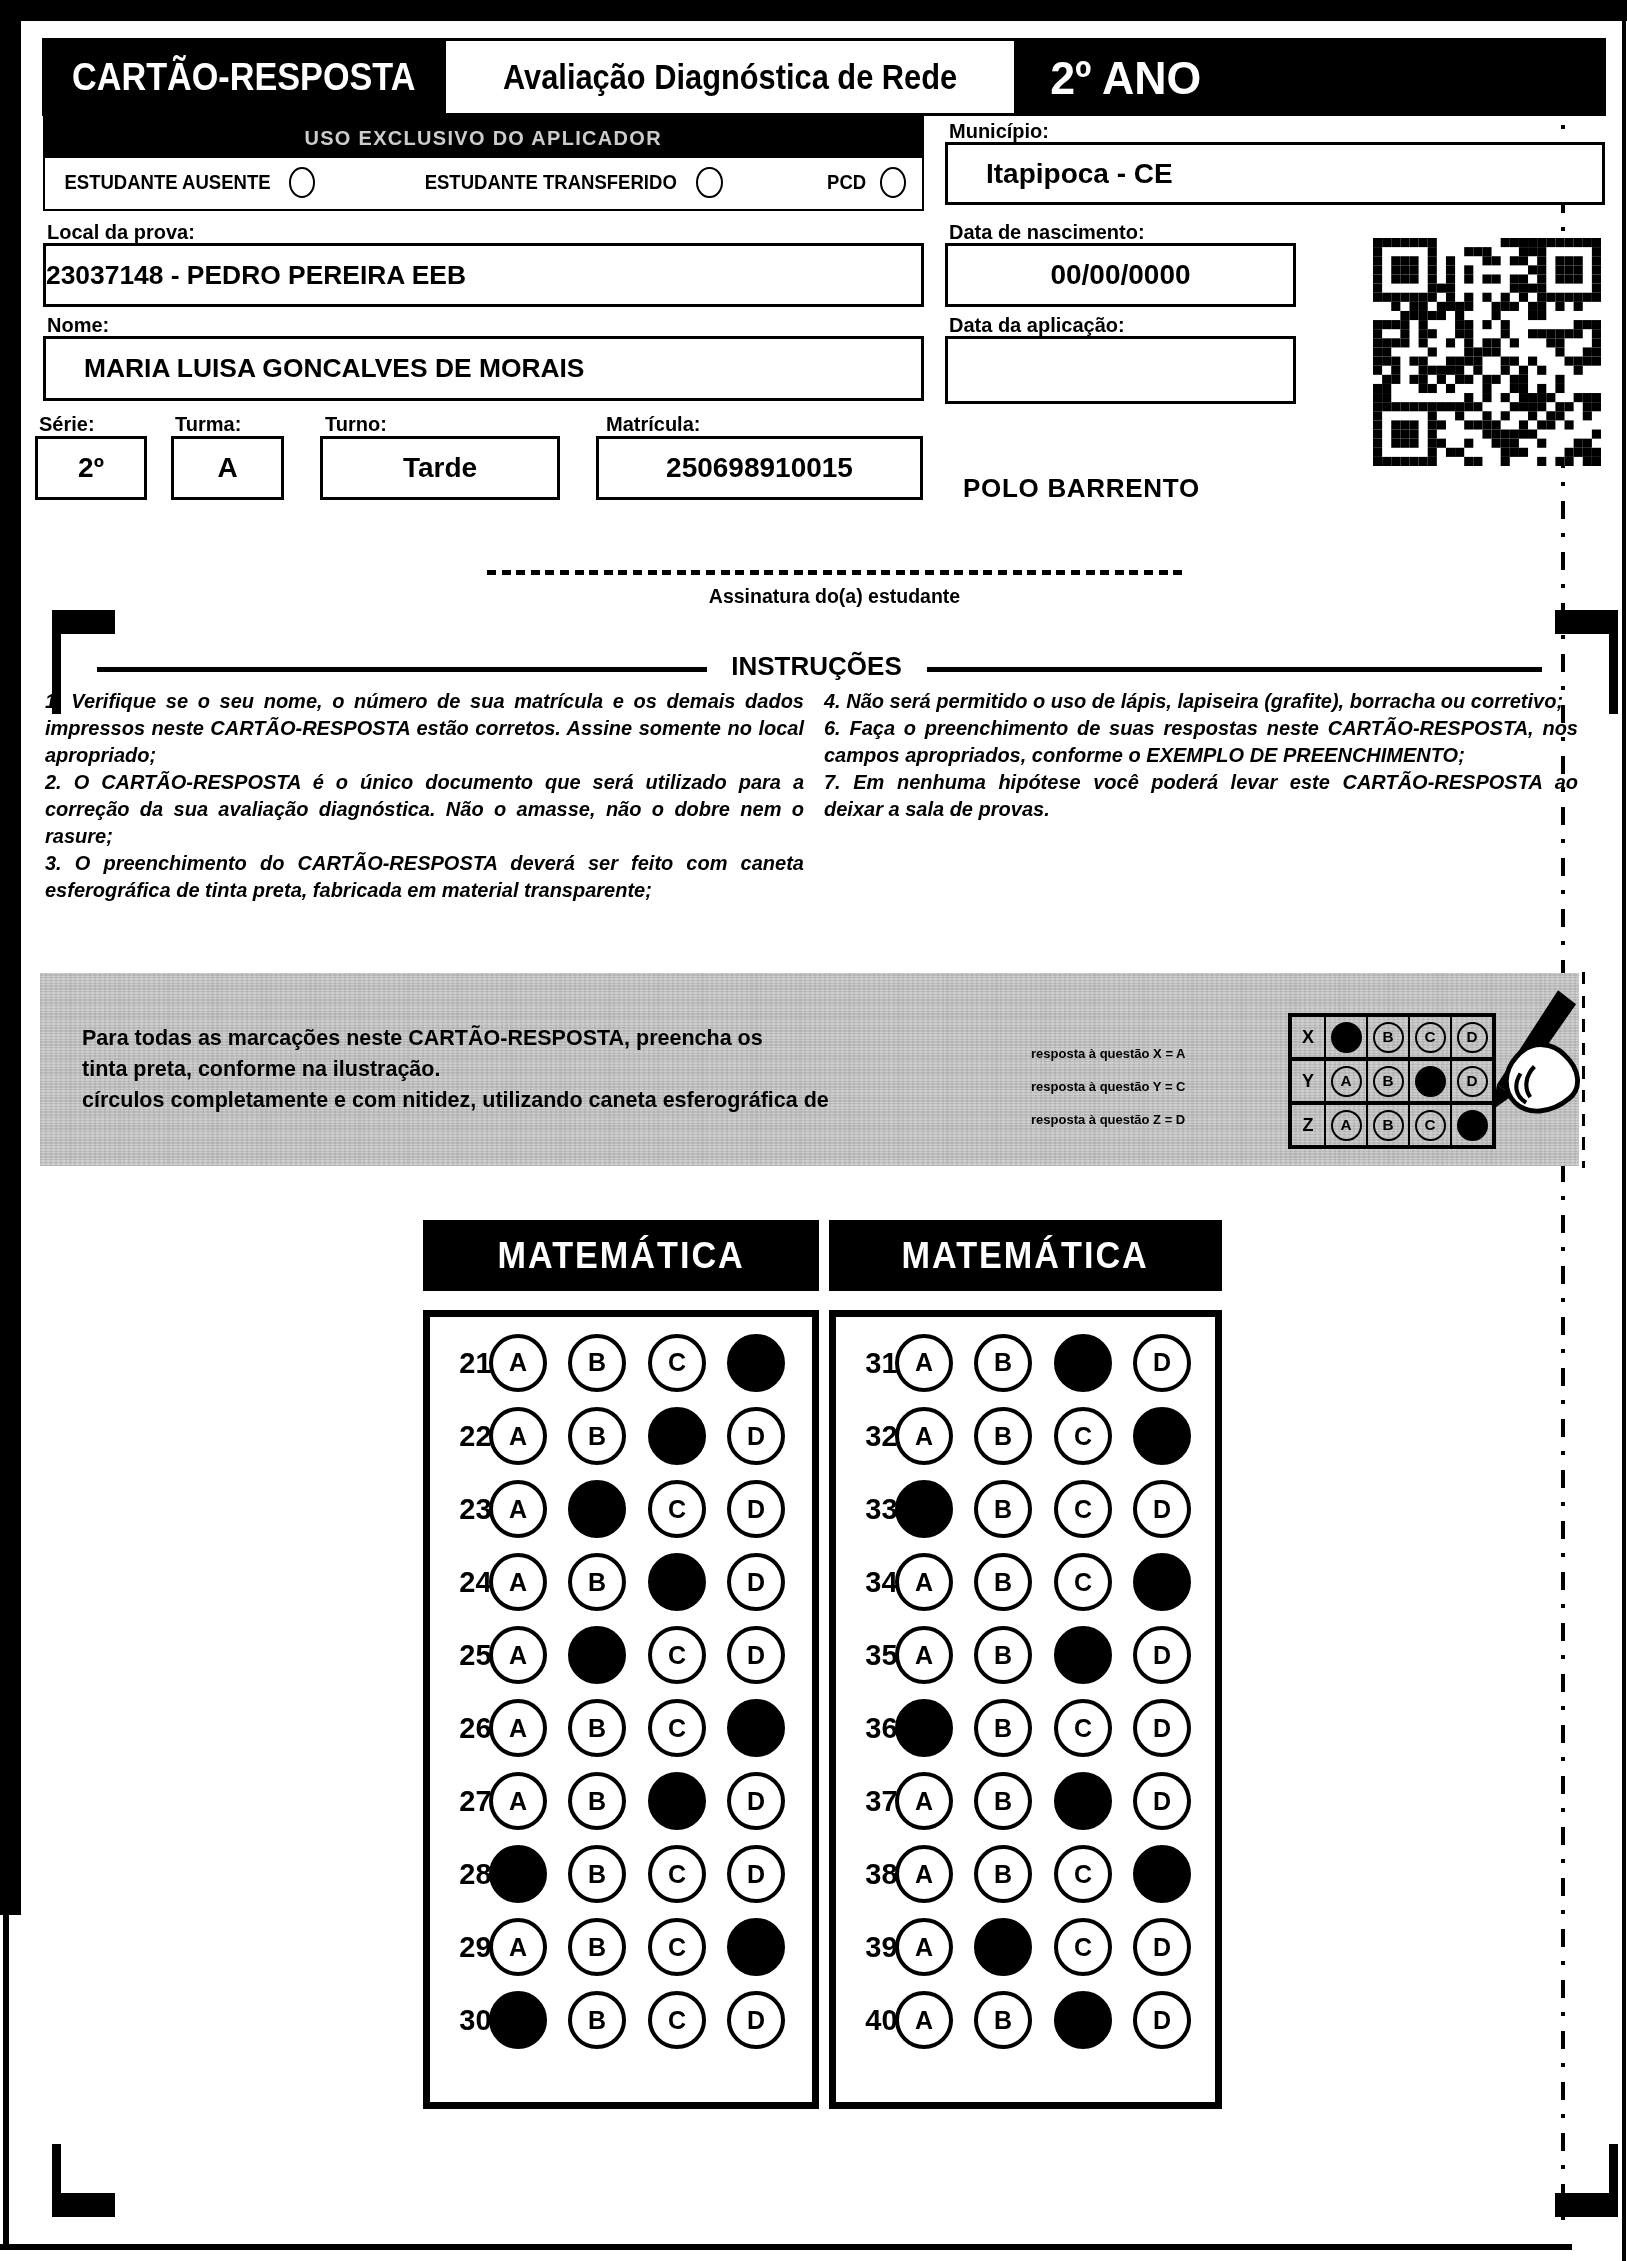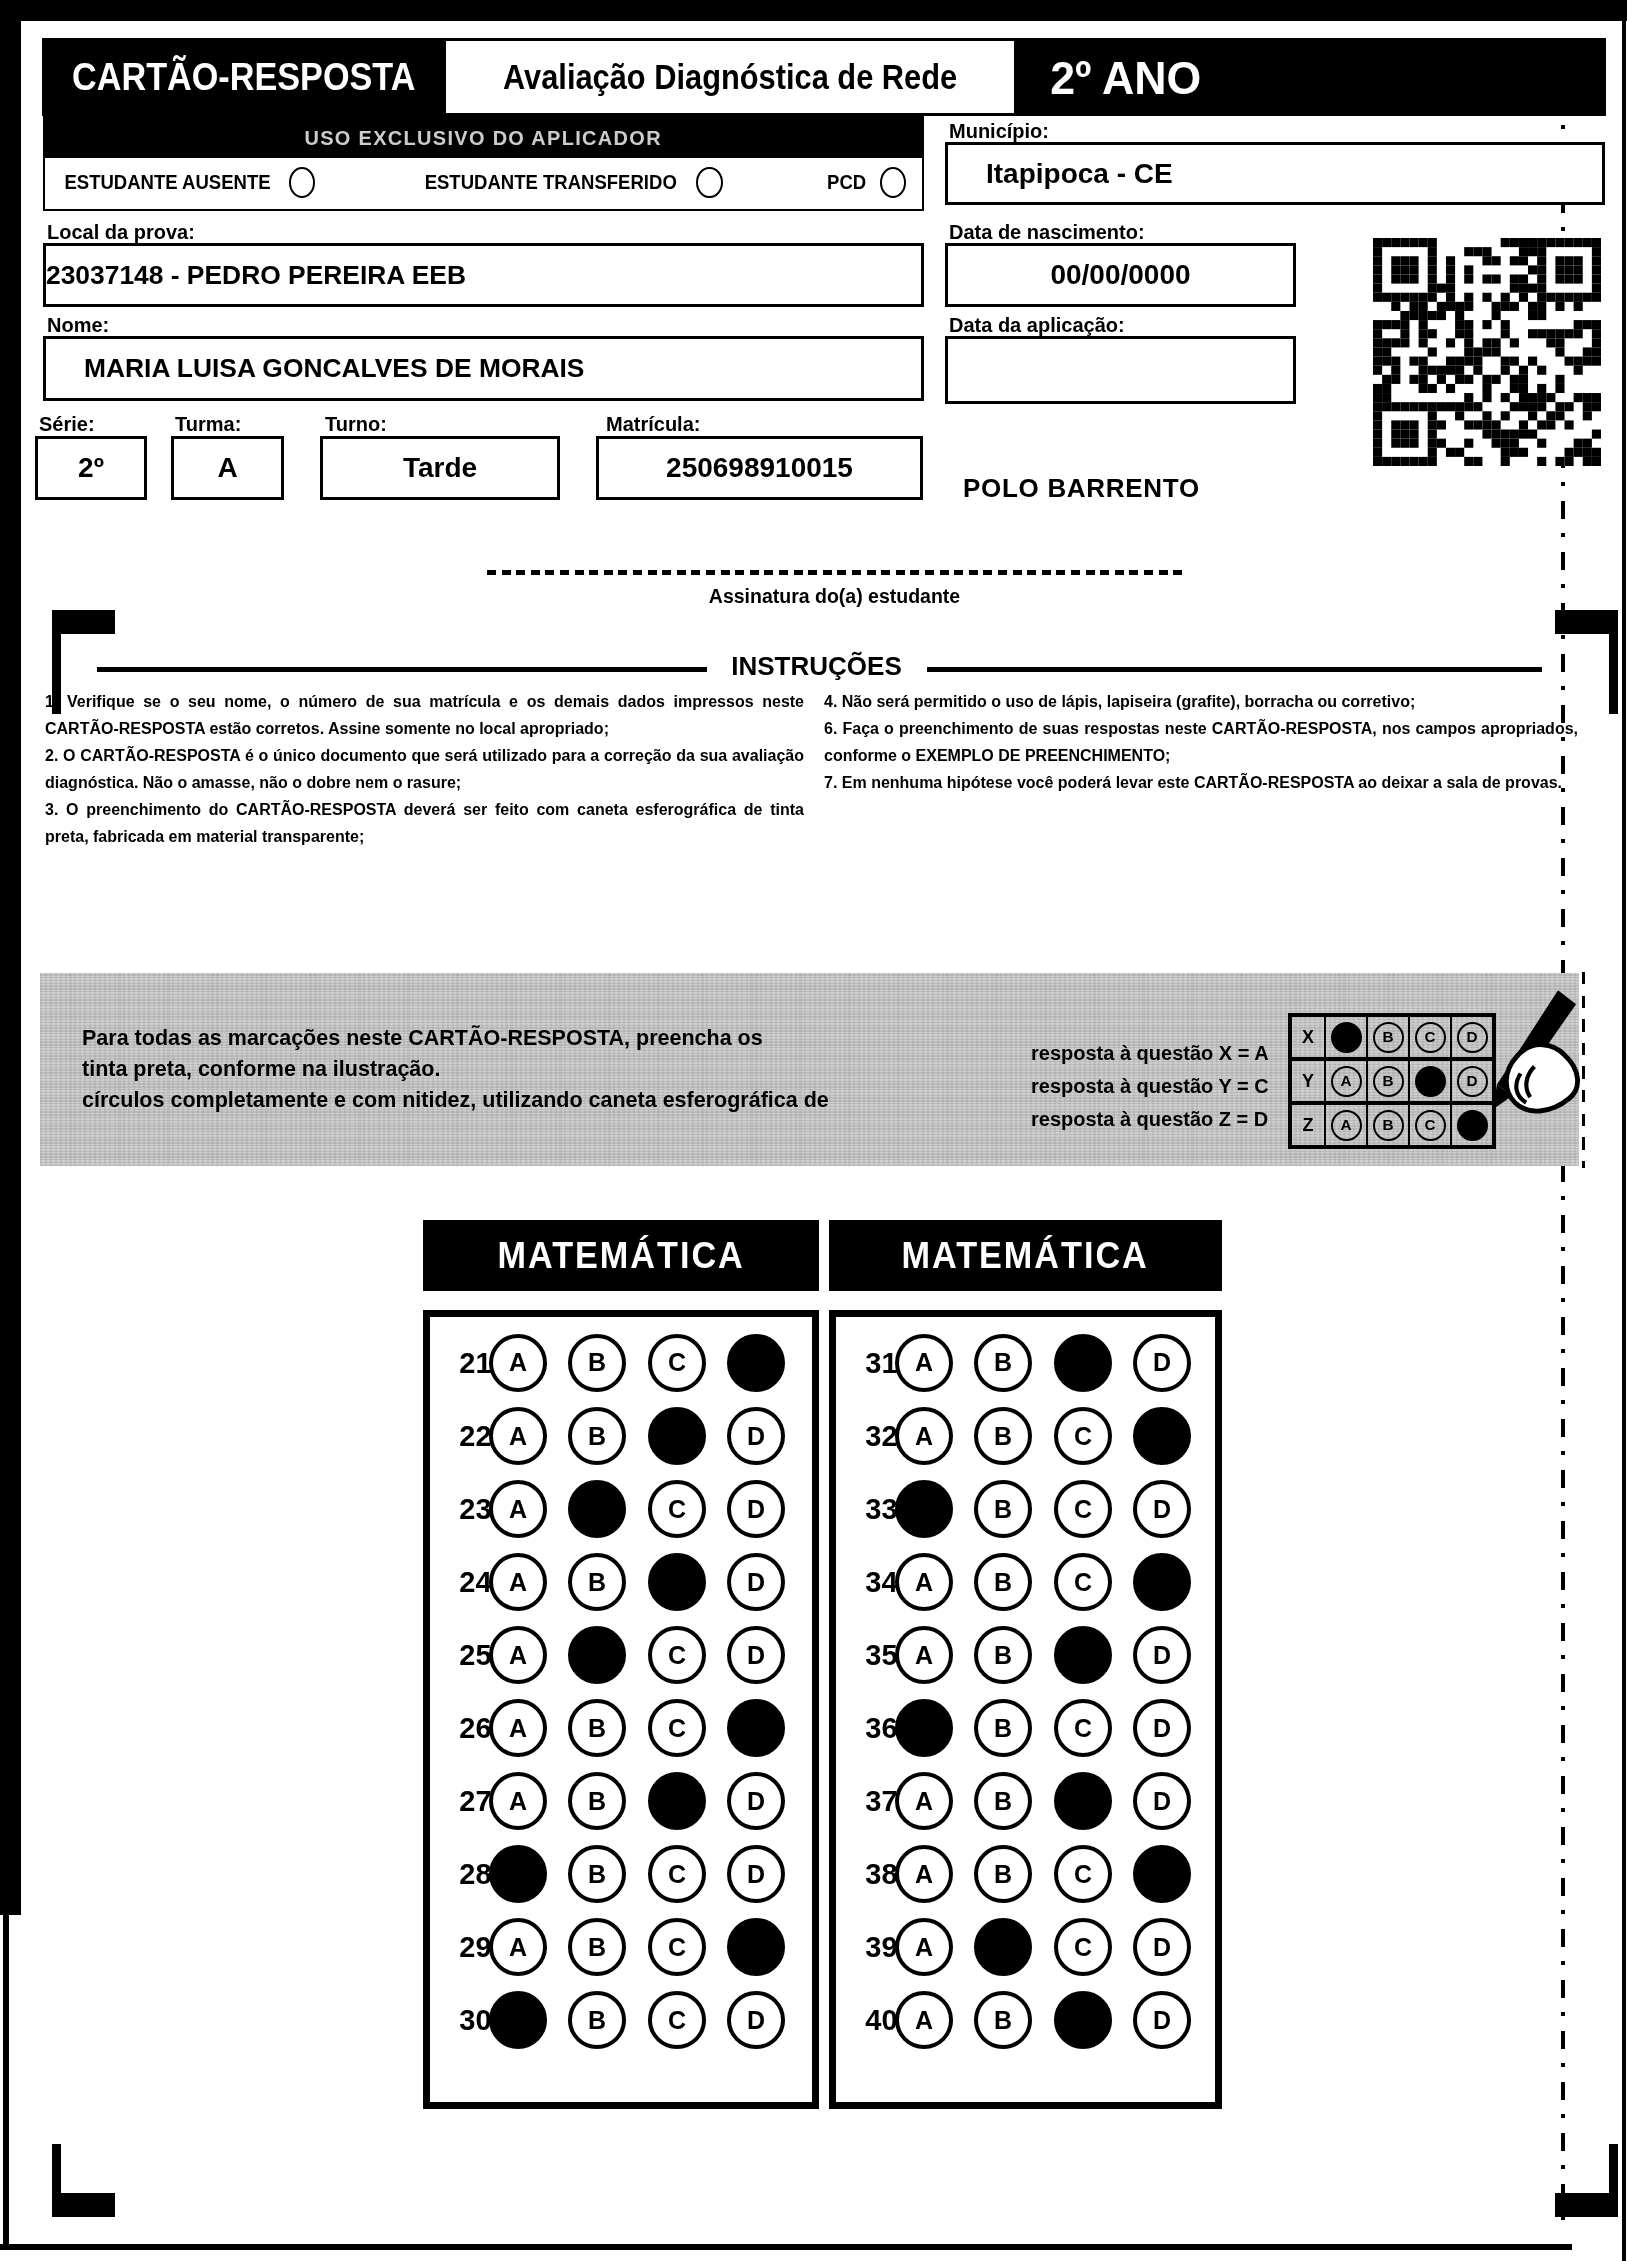--- a/index.html
+++ b/index.html
@@ -40,28 +40,28 @@
   .f-val{font-size:26.4px;font-weight:bold;white-space:nowrap;}
   .center{justify-content:center;}
   .polo{font-size:26px;font-weight:bold;letter-spacing:0.7px;}
   
   .sig-line{left:487px;top:570px;width:699px;height:4.9px;
      background:repeating-linear-gradient(90deg,#000 0 9px,transparent 9px 14.6px);}
   .sig-label{left:591px;top:585px;width:487px;text-align:center;font-size:19.5px;font-weight:bold;}
   
   .inst-title{left:709px;top:651px;width:215px;text-align:center;font-size:26px;font-weight:bold;}
   .inst-rule{top:667px;height:4.9px;background:#000;}
-  .inst-col{top:688px;font-size:16px;font-weight:bold;line-height:27px;text-align:justify;}
+  .inst-col{top:688px;font-size:20px;font-weight:bold;line-height:27px;text-align:justify;font-style:italic;}
   .inst-col p{margin:0;}
   
   .band{left:40px;top:973px;width:1539px;height:193px;background-color:#cbcbcb;
      background-image:repeating-linear-gradient(0deg,rgba(0,0,0,.07) 0 1.4px,rgba(255,255,255,.06) 1.4px 2.8px),
                       repeating-linear-gradient(90deg,rgba(0,0,0,.06) 0 2.1px,transparent 2.1px 4.9px);}
   .band-text{position:absolute;left:42px;top:50px;font-size:21.5px;font-weight:bold;line-height:31px;white-space:nowrap;}
-  .band-legend{position:absolute;left:991px;top:64px;font-size:20px;font-weight:bold;line-height:33px;white-space:nowrap;}
+  .band-legend{position:absolute;left:991px;top:64px;font-size:13px;font-weight:bold;line-height:33px;white-space:nowrap;}
   .eg-grid{position:absolute;left:1248px;top:40px;border:4.2px solid #000;background:transparent;}
   .eg-row{display:flex;border-bottom:4.2px solid #000;}
   .eg-row:last-child{border-bottom:none;}
   .eg-label{width:32px;display:flex;align-items:center;justify-content:center;font-size:18px;font-weight:bold;border-right:2.1px solid #000;}
   .eg-cell{width:40px;height:40px;display:flex;align-items:center;justify-content:center;border-right:2.1px solid #000;}
   .eg-cell:last-child{border-right:none;}
   .eg-bubble{width:31px;height:31px;border:2.8px solid #000;border-radius:50%;box-sizing:border-box;
      display:flex;align-items:center;justify-content:center;font-size:15.3px;font-weight:bold;background:transparent;}
   .eg-filled{background:#000;border-color:#000;color:transparent;}
   

